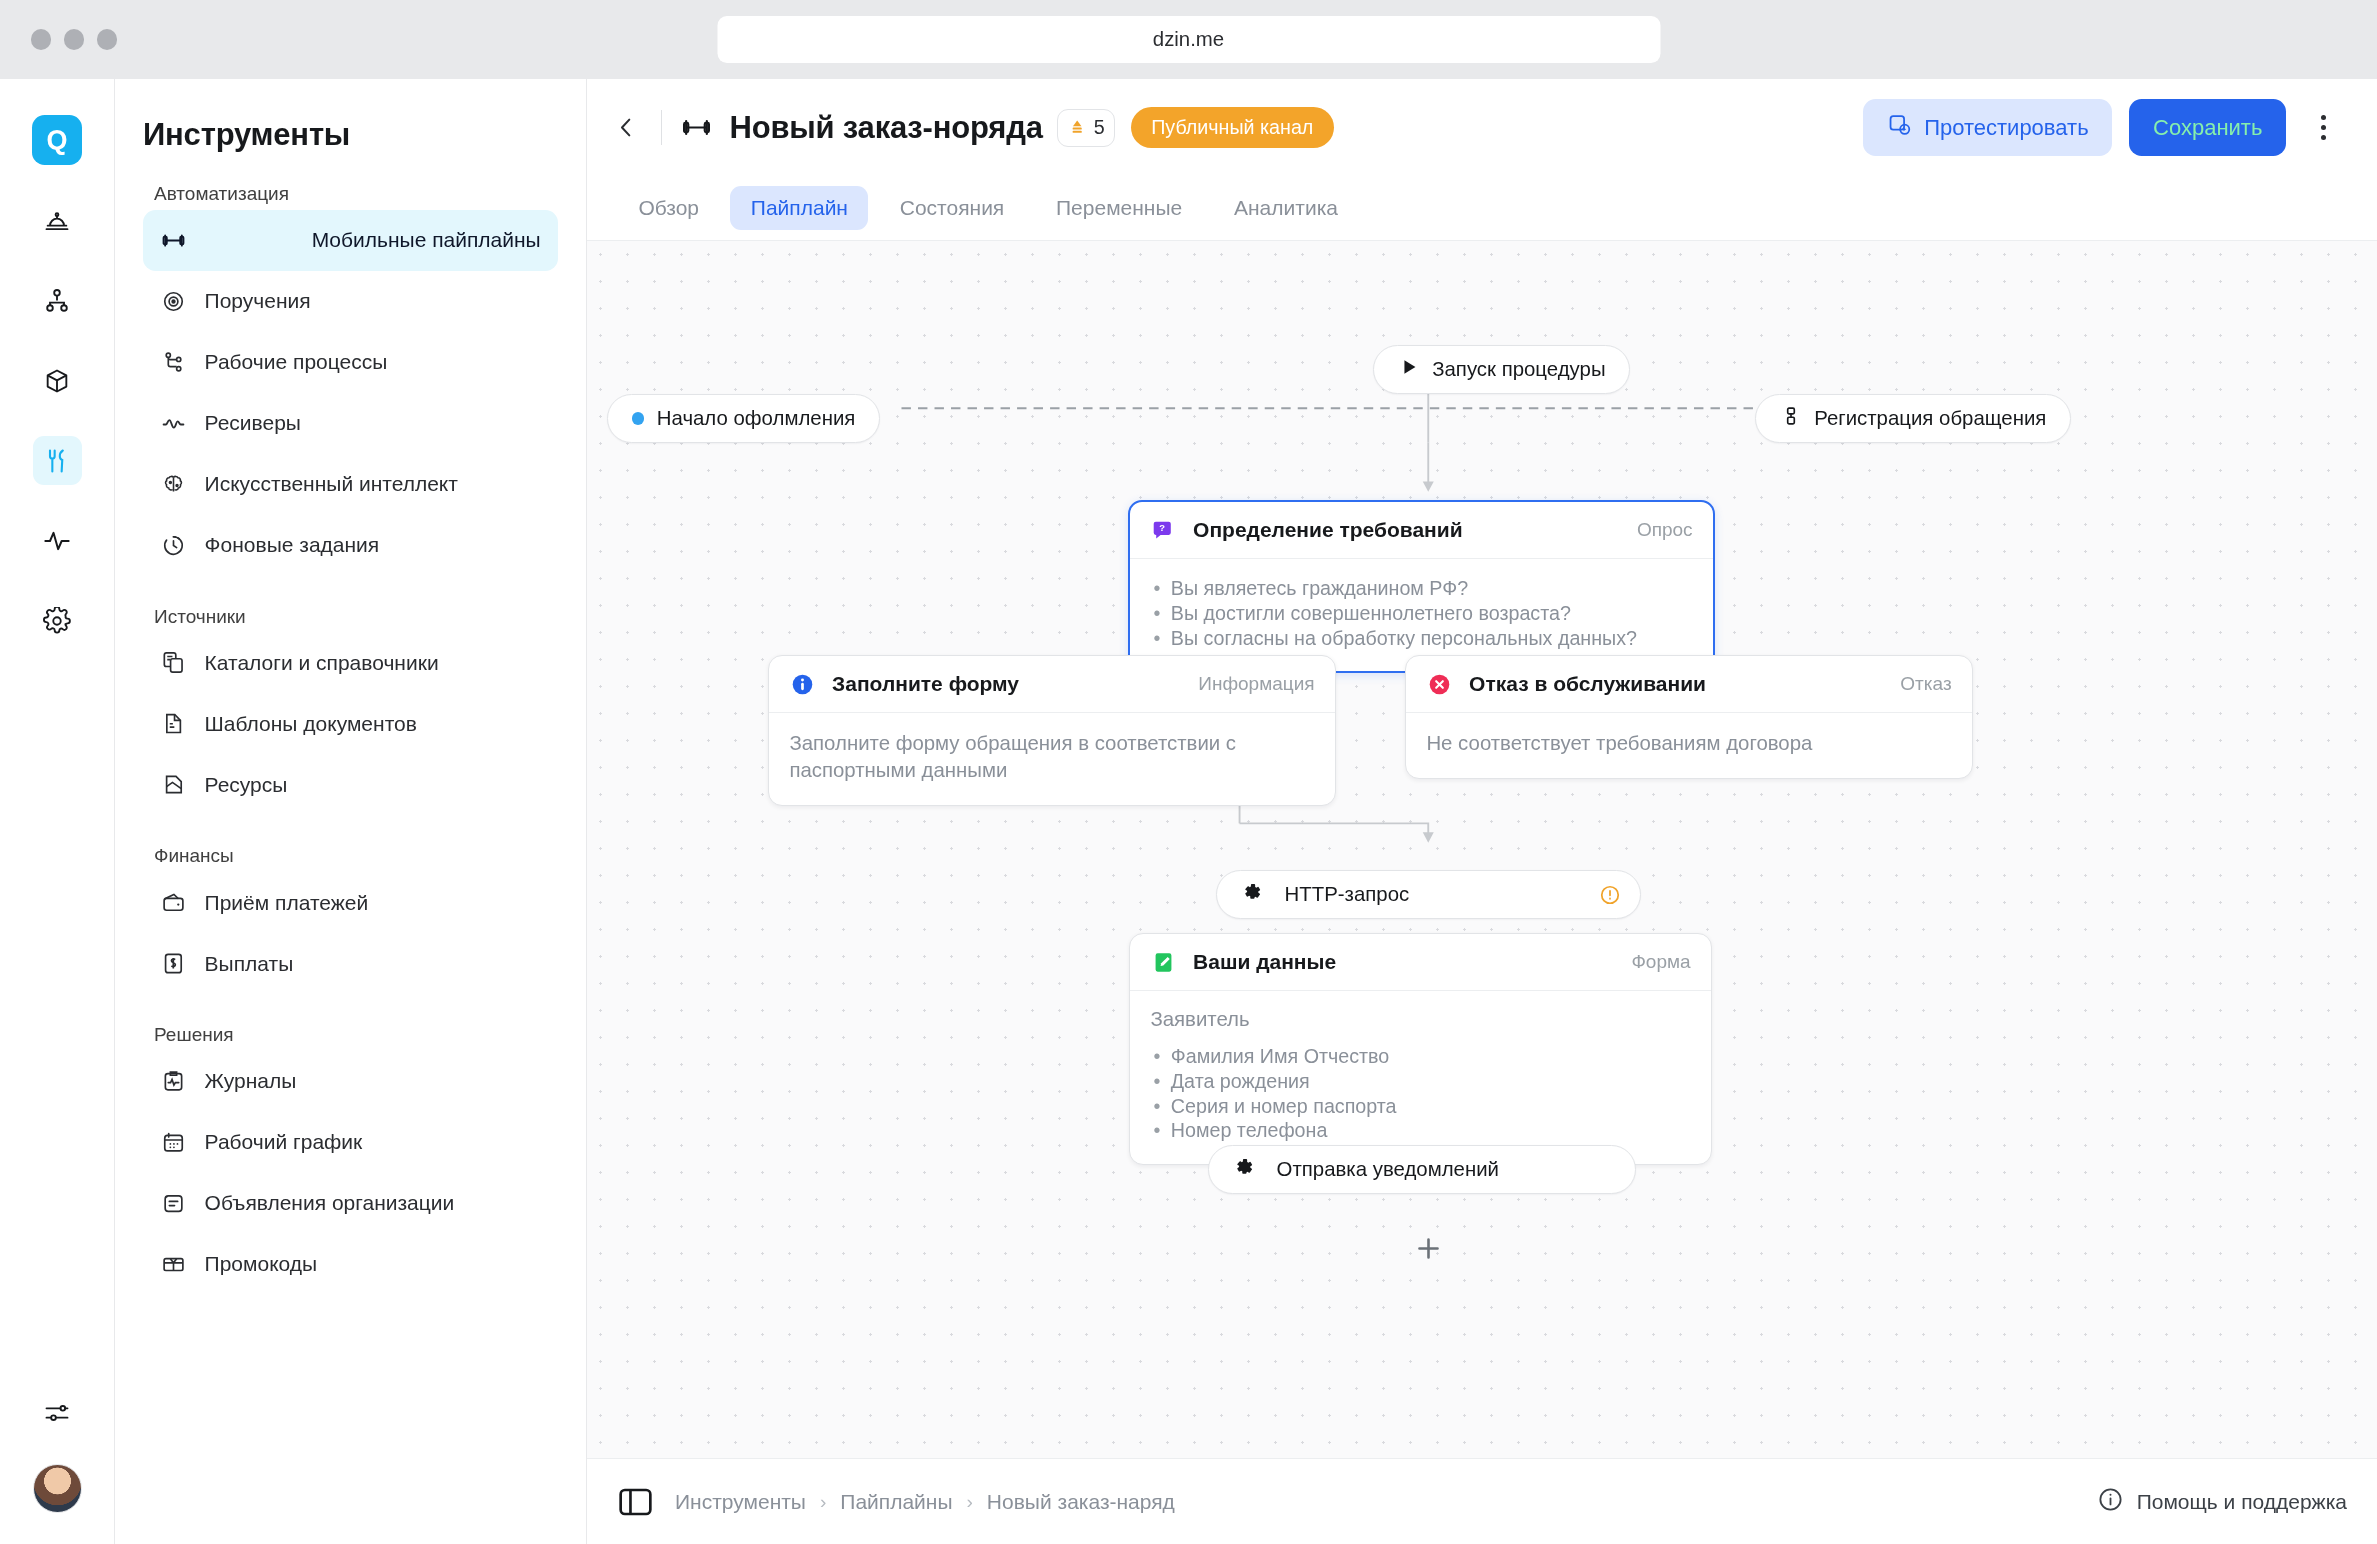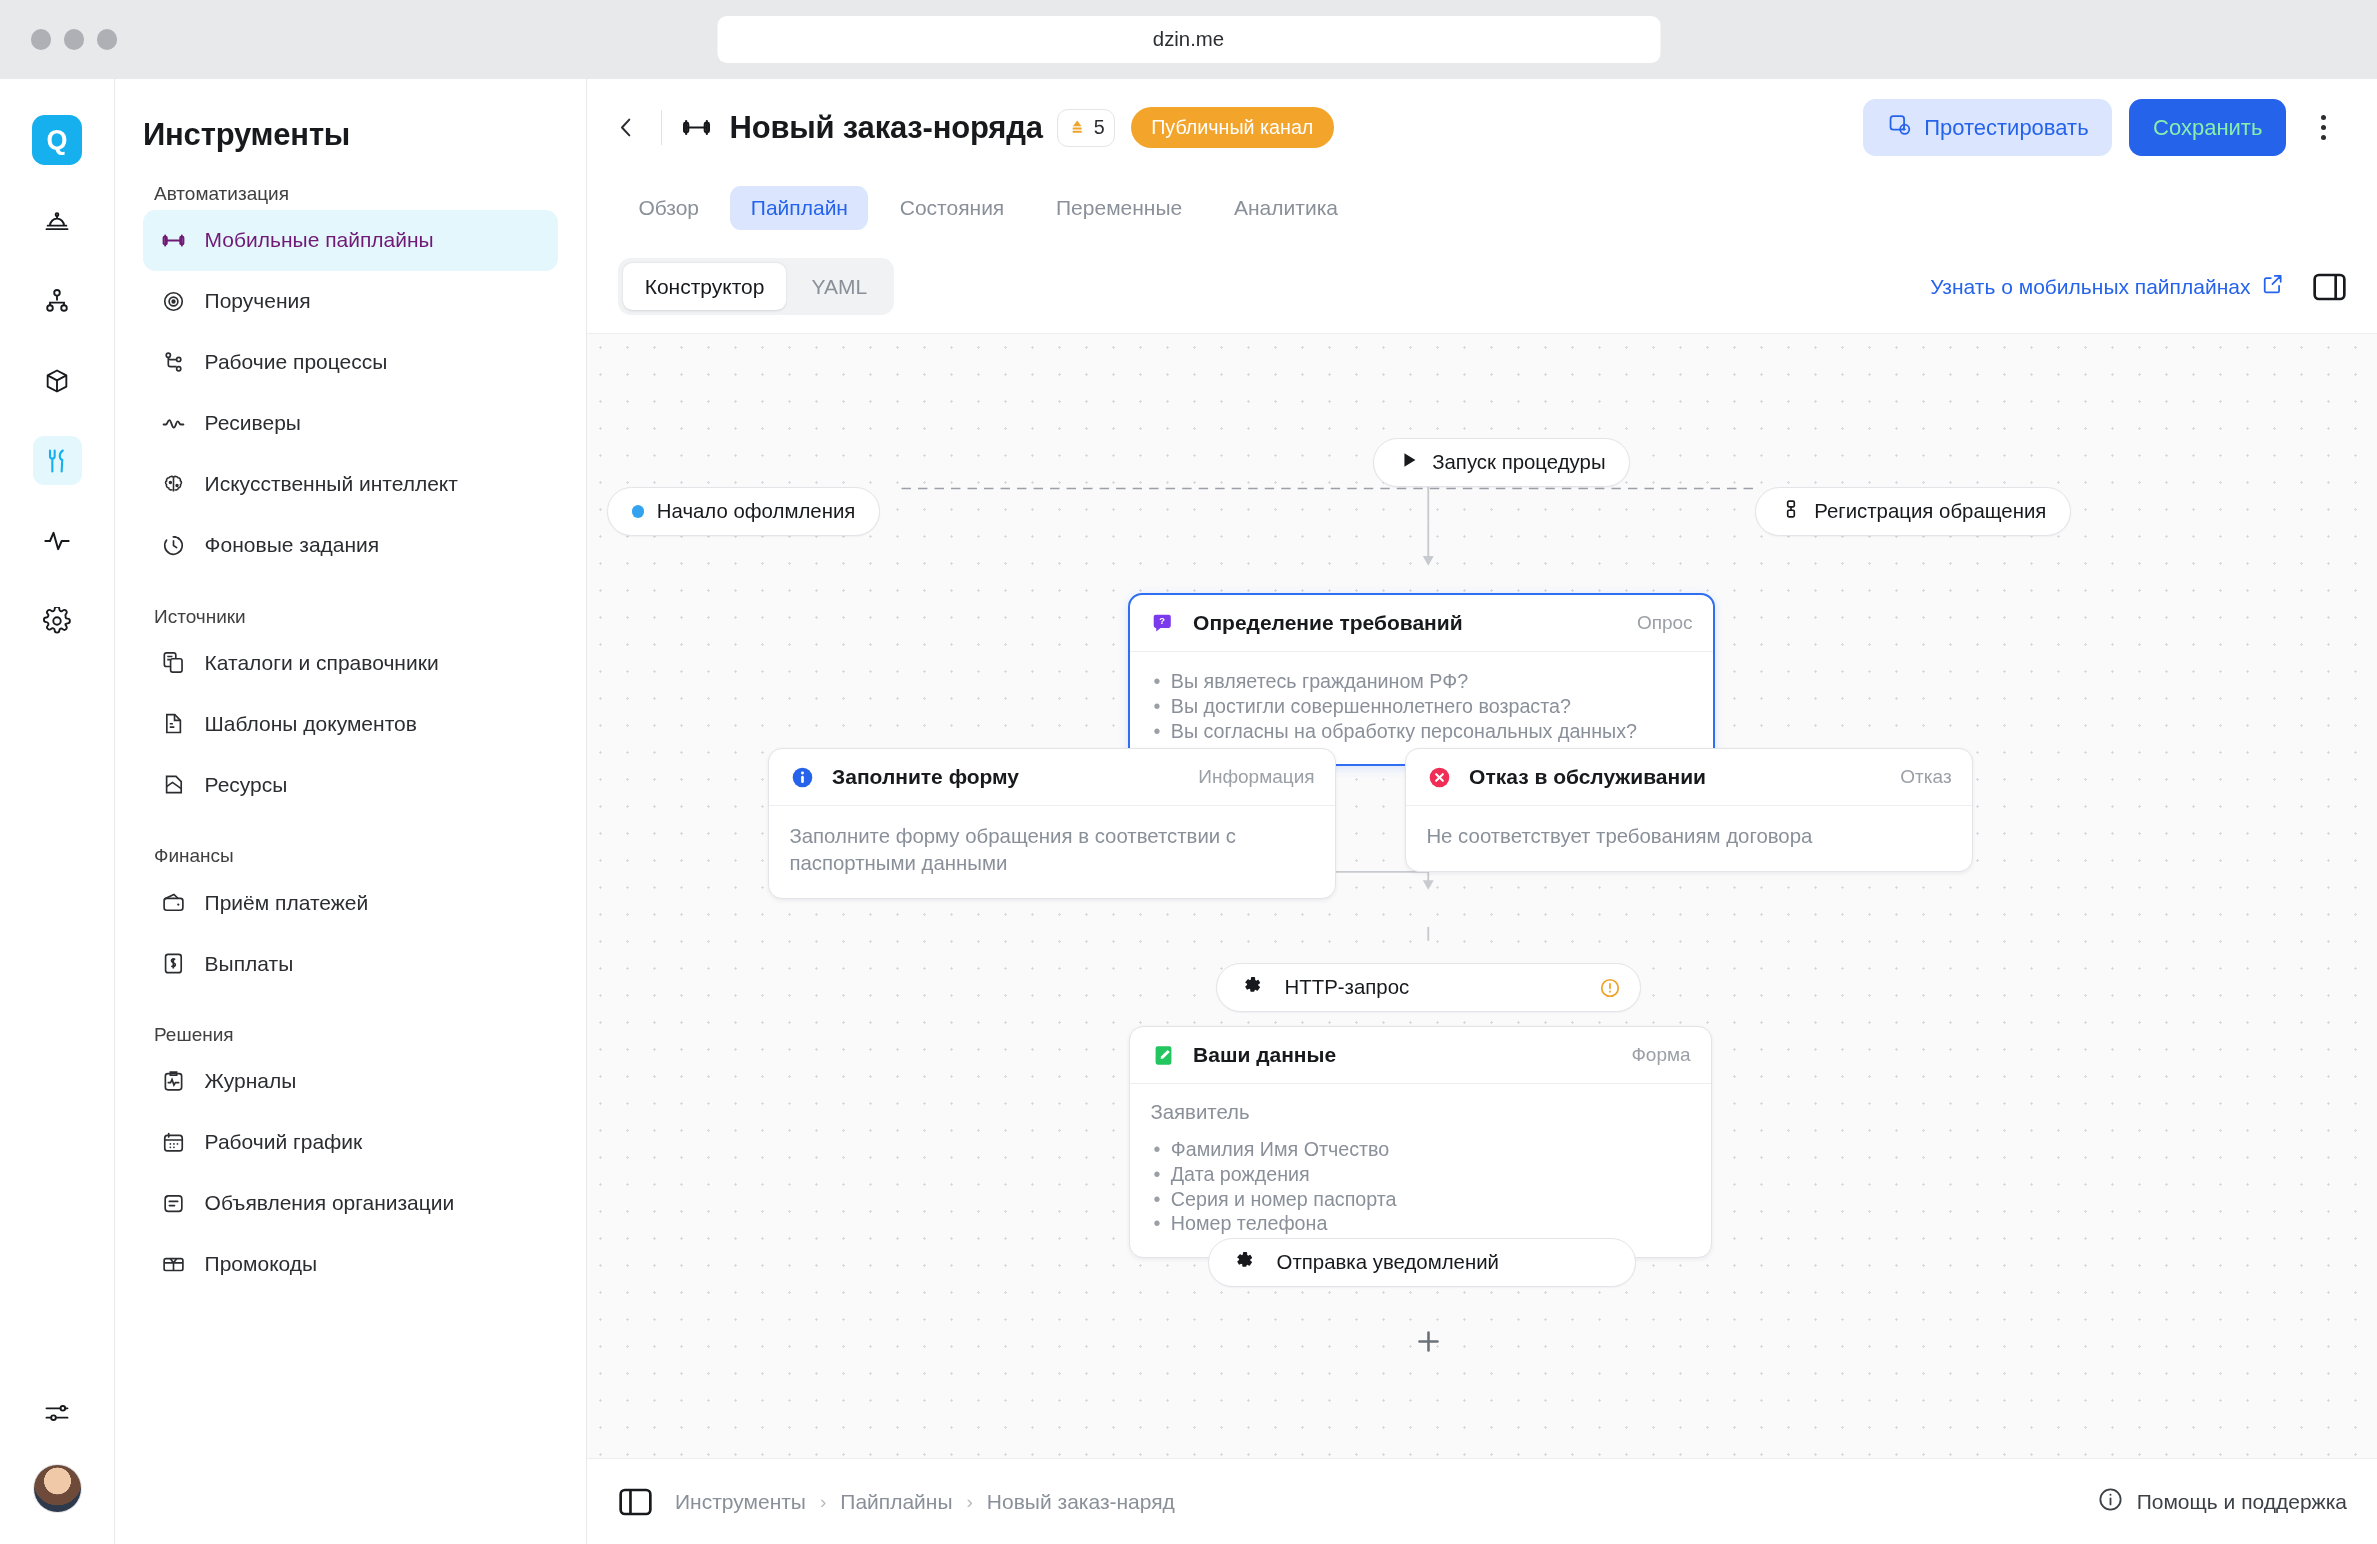--- a/index.html
+++ b/index.html
@@ -79,21 +79,21 @@
     font-size: 19px; color: #404040;
   }
   .nav-item {
     height: 61px;
     display: flex; align-items: center; gap: 17.3px;
     padding: 0 17.3px;
     border-radius: 12.6px;
     color: #2b2d31; font-size: 21px;
     white-space: nowrap;
   }
-  .nav-item.active { background: #e3f7fd; color: #701a75; }
+  .nav-item.active { background: #e3f7fd; color: #0f172a; justify-content: space-between; }
   .nav-item .ni { width: 27px; height: 27px; flex: 0 0 27px; display: flex; align-items: center; justify-content: center; }
   .nav-item .ni svg { width: 25px; height: 25px; }
 
   
   .main {
     position: absolute; top: 79px; left: 587px;
     width: 1791px; height: 1465px;
     background: #ffffff;
     display: flex; flex-direction: column;
   }
@@ -496,40 +496,20 @@
   </div>
 
   <div class="tabs">
     <div class="tab">Обзор</div>
     <div class="tab active">Пайплайн</div>
     <div class="tab">Состояния</div>
     <div class="tab">Переменные</div>
     <div class="tab">Аналитика</div>
   </div>
 
-  <div class="subbar">
-    <div class="segmented">
-      <div class="seg active">Конструктор</div>
-      <div class="seg">YAML</div>
-    </div>
-    <div class="subbar-spacer"></div>
-    <a class="learn-link">
-      <span>Узнать о мобильных пайплайнах</span>
-      <span><svg viewBox="0 0 24 24" fill="none" stroke="currentColor" stroke-width="1.8" stroke-linecap="round" stroke-linejoin="round">
-            <path d="M14 4h6v6M20 4l-8.4 8.4"></path>
-            <path d="M18.4 14v5.2a1.6 1.6 0 0 1-1.6 1.6H5.4a1.6 1.6 0 0 1-1.6-1.6V7.8a1.6 1.6 0 0 1 1.6-1.6H10"></path>
-          </svg></span>
-    </a>
-    <div class="panel-toggle">
-      <svg viewBox="0 0 24 20" fill="none" stroke="currentColor" stroke-width="1.9">
-          <rect x="1.4" y="1.4" width="21.2" height="17.2" rx="3"></rect>
-          <path d="M16.4 1.4v17.2"></path>
-        </svg>
-    </div>
-  </div>
 
   <div class="canvas">
 
     <svg class="wires" viewBox="0 0 2278 1630" preserveAspectRatio="none">
 
       <path d="M400 224 H 1485" stroke="#9aa0a6" stroke-width="2.4" stroke-dasharray="12 9" fill="none"></path>
 
       <path d="M1070 190 V 270" stroke="#c7cace" stroke-width="2.4" fill="none"></path>
       <path d="M1070 270 V 330" stroke="#c7cace" stroke-width="2.4" fill="none"></path>
       <polygon points="1063,322 1077,322 1070,336" fill="#c7cace"></polygon>

